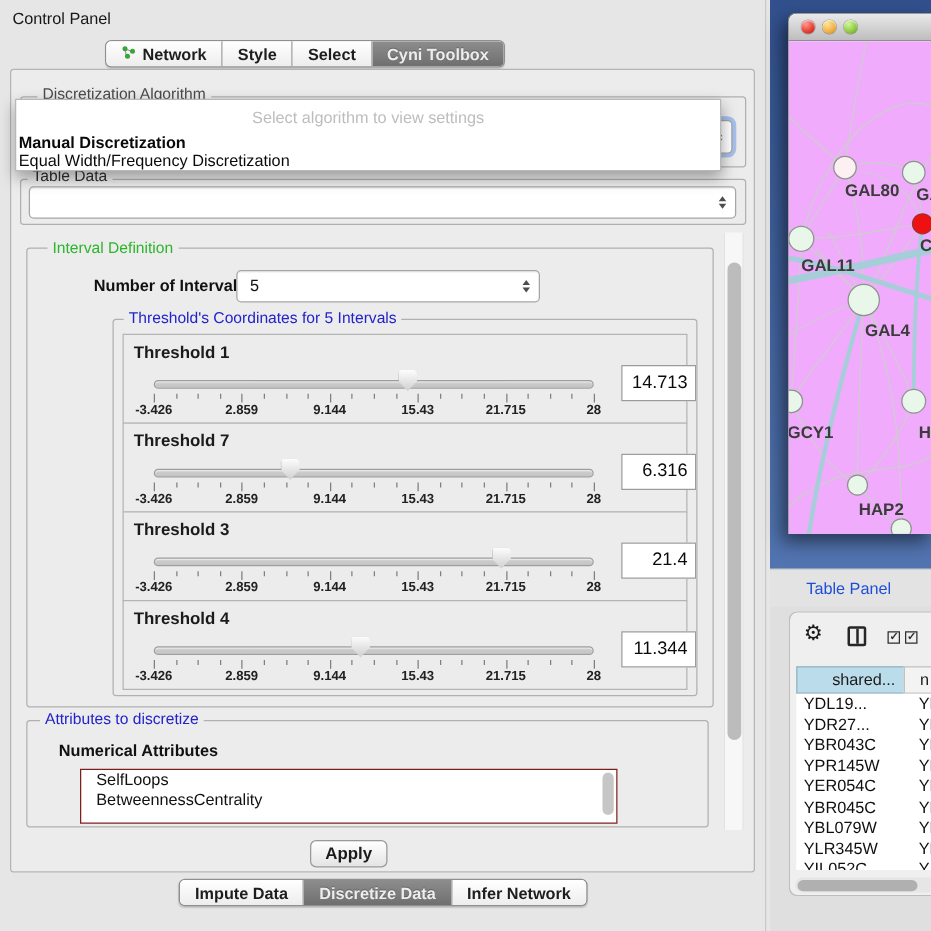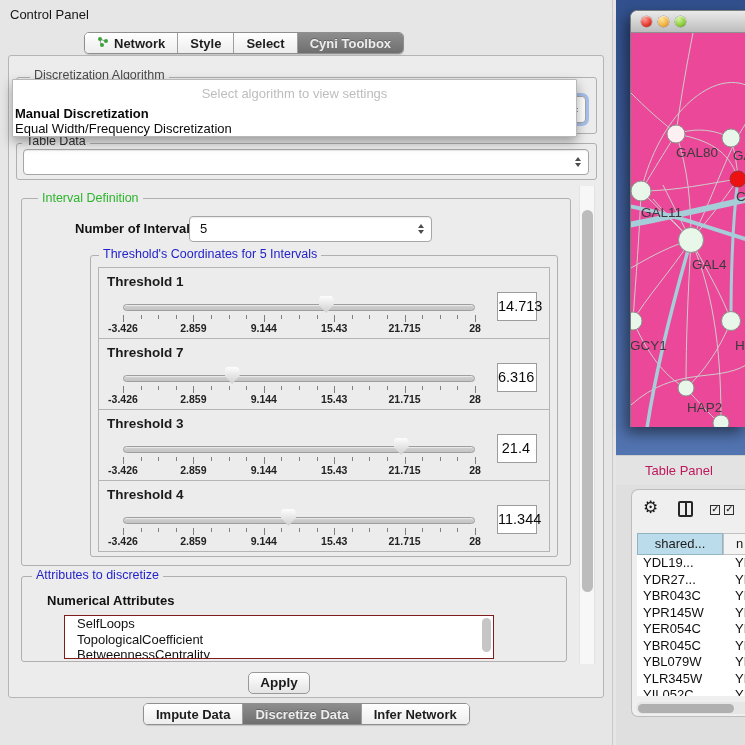--- a/index.html
+++ b/index.html
@@ -45,51 +45,51 @@
   .vscroll .thumb { position:absolute; left:2px; width:11px; background:#bcbcbc; border-radius:6px; }
 
   .numlabel { position:absolute; font-weight:bold; font-size:13px; color:#111; }
 
   .thr-row { position:relative; width:452px; height:72px; border:1px solid #b4b4b4; margin-top:-1px; background:#ececec; }
   .thr-label { position:absolute; left:8px; top:6px; font-weight:bold; font-size:13.5px; }
   .sl-track { position:absolute; left:24px; top:36px; width:352px; height:7px; border:1px solid #9e9e9e; border-radius:4px; background:linear-gradient(#cfcfcf,#c4c4c4); box-shadow:inset 0 1px 1px rgba(255,255,255,.6); }
   .sl-thumb { position:absolute; top:28px; width:15px; height:17px; background:linear-gradient(#fdfdfd,#cfcfcf); clip-path:polygon(14% 0%,86% 0%,100% 14%,100% 52%,50% 100%,0% 52%,0% 14%); filter:drop-shadow(0 0 0.7px #6f6f6f); }
   .tick { position:absolute; width:1px; background:#7f7f7f; }
   .tick-lab { position:absolute; top:54px; font-size:10.5px; font-weight:bold; color:#222; transform:translateX(-50%); white-space:nowrap; }
-  .thr-field { position:absolute; left:398px; top:24px; width:40px; height:29px; background:#fff; border:1px solid #9c9c9c; font-size:14.5px; line-height:27px; text-align:right; padding-right:6px; color:#0a0a0a; }
+  .thr-field { position:absolute; left:398px; top:24px; width:60px; height:29px; background:#fff; border:1px solid #9c9c9c; font-size:14.5px; line-height:27px; text-align:right; padding-right:6px; color:#0a0a0a; }
 
   .attr-item { padding-left:12px; font-size:13px; line-height:15.5px; color:#111; white-space:nowrap; }
   .list-box { position:absolute; background:#fff; border:1px solid #7f1d1d; overflow:hidden; }
   .list-vscroll { position:absolute; right:1px; top:1px; width:12px; bottom:1px; }
   .list-vscroll .thumb { position:absolute; left:1.5px; top:1px; width:9px; height:34px; background:#c6c6c6; border-radius:5px; }
 
   .apply-btn { position:absolute; left:239px; top:616px; width:62px; height:22px; background:linear-gradient(#ffffff,#e4e4e4); border:1px solid #999; border-radius:5px; font-size:13.5px; text-align:center; line-height:20px; font-weight:bold; }
 
   
   .desktop { position:absolute; left:616px; top:0; width:129px; height:460px; background:linear-gradient(#31508d,#5274b0); }
   .net-win { position:absolute; left:630px; top:10px; width:116px; height:417px; background:#fff; border-radius:7px 0 0 0; box-shadow:-4px 6px 14px rgba(0,0,0,.5); border-left:1px solid #7d7d7d; border-top:1px solid #7d7d7d; }
   .net-titlebar { position:absolute; left:0; top:0; right:0; height:22px; background:linear-gradient(#eaeaea,#bdbdbd); border-radius:7px 0 0 0; border-bottom:1px solid #8f8f8f; }
   .light { position:absolute; top:5px; width:11px; height:11px; border-radius:50%; box-shadow:inset 0 1px 1px rgba(255,255,255,.6), 0 0 0 0.5px rgba(0,0,0,.3); }
   .light.red    { left:10px;  background:radial-gradient(circle at 35% 30%, #ff9a91, #e33a2e 60%, #a52217); }
   .light.yellow { left:27px;  background:radial-gradient(circle at 35% 30%, #ffe49a, #efb040 60%, #c07f15); }
   .light.green  { left:44px;  background:radial-gradient(circle at 35% 30%, #d2f49c, #8ccb3c 60%, #4f8d12); }
-  .net-body { position:absolute; left:0; top:22px; right:0; bottom:0; overflow:hidden; background:#ec4899; }
+  .net-body { position:absolute; left:0; top:22px; right:0; bottom:0; overflow:hidden; background:#f0abfc;font-weight:bold; }
 
   .tp-header { position:absolute; left:616px; top:455px; width:129px; height:30px; background:#e3e3e3; border-top:1px solid #cfcfcf; }
-  .tp-header .t { position:absolute; left:29px; top:7px; font-size:13px; color:#be185d; }
+  .tp-header .t { position:absolute; left:29px; top:7px; font-size:13px; color:#1d4ed8; }
   .tp-area { position:absolute; left:616px; top:485px; width:129px; height:260px; background:#dfdfdf; }
   .tp-panel { position:absolute; left:15px; top:4px; width:114px; height:228px; background:#efefef; border:1px solid #bdbdbd; border-right:none; border-radius:7px 0 0 7px; }
   .gear { position:absolute; left:11px; top:7px; font-family:"DejaVu Sans", sans-serif; font-size:17px; color:#1a1a1a; }
   .splitic { position:absolute; left:46px; top:11px; width:15px; height:16px; border:2px solid #262626; border-radius:2px; }
   .splitic::after { content:""; position:absolute; left:50%; top:0; bottom:0; width:2px; background:#262626; transform:translateX(-50%); }
   .cbx { position:absolute; top:15px; width:10px; height:10px; border:1.5px solid #2e2e2e; }
   .cbx::after { content:"✓"; position:absolute; left:0.5px; top:-2px; font-size:9px; font-weight:bold; color:#2e2e2e; }
   .tbl-head { position:absolute; top:43px; height:22px; font-size:13px; }
   .th-cell { position:absolute; top:0; height:22px; border:1px solid #c2c2c2; line-height:20px; }
-  .th-c1 { left:5px; width:86px; background:#bbdcea; border-color:#93b3c0; text-align:center; }
+  .th-c1 { left:5px; width:108px; background:#bbdcea; border-color:#93b3c0; text-align:center; }
   .th-c2 { left:91px; width:60px; background:#f3f3f3; padding-left:12px; }
   .tbl-rows { position:absolute; left:5px; top:65px; width:130px; height:141px; overflow:hidden; background:#fff; }
   .tb-row { position:relative; height:16.5px; font-size:13px; color:#0f0f0f; }
   .tb-row .c1 { position:absolute; left:6px; top:0; }
   .tb-row .c2 { position:absolute; left:98px; top:0; }
   .hscroll { position:absolute; left:4px; top:212px; width:118px; height:12px; background:#e6e6e6; border-radius:6px; }
   .hscroll .thumb { position:absolute; left:2px; top:1.5px; width:96px; height:9px; background:#b0b0b0; border-radius:5px; }
 
   svg text { font-family:"Liberation Sans", sans-serif; }
 </style>
@@ -296,21 +296,20 @@
               </div>
           </div>
         </div>
 
         <div class="group" style="left:8px;top:390px;width:546px;height:86px;">
           <div class="group-title" style="left: 10px; top: -8px; color: rgb(35, 35, 204);" id="attrTitle">Attributes to discretize</div>
           <span class="numlabel" style="left:25px;top:16px;">Numerical Attributes</span>
           <div class="list-box" style="left:42px;top:38px;width:430px;height:44px;">
             <div id="attrList">
                 <div class="attr-item">SelfLoops</div>
-                <div class="attr-item">TopologicalCoefficient</div>
                 <div class="attr-item">BetweennessCentrality</div>
               </div>
             <div class="list-vscroll">
                 <div class="thumb"></div>
               </div>
           </div>
         </div>
 
         <div class="vscroll">
           <div class="thumb" style="top:24px;height:382px;"></div>

